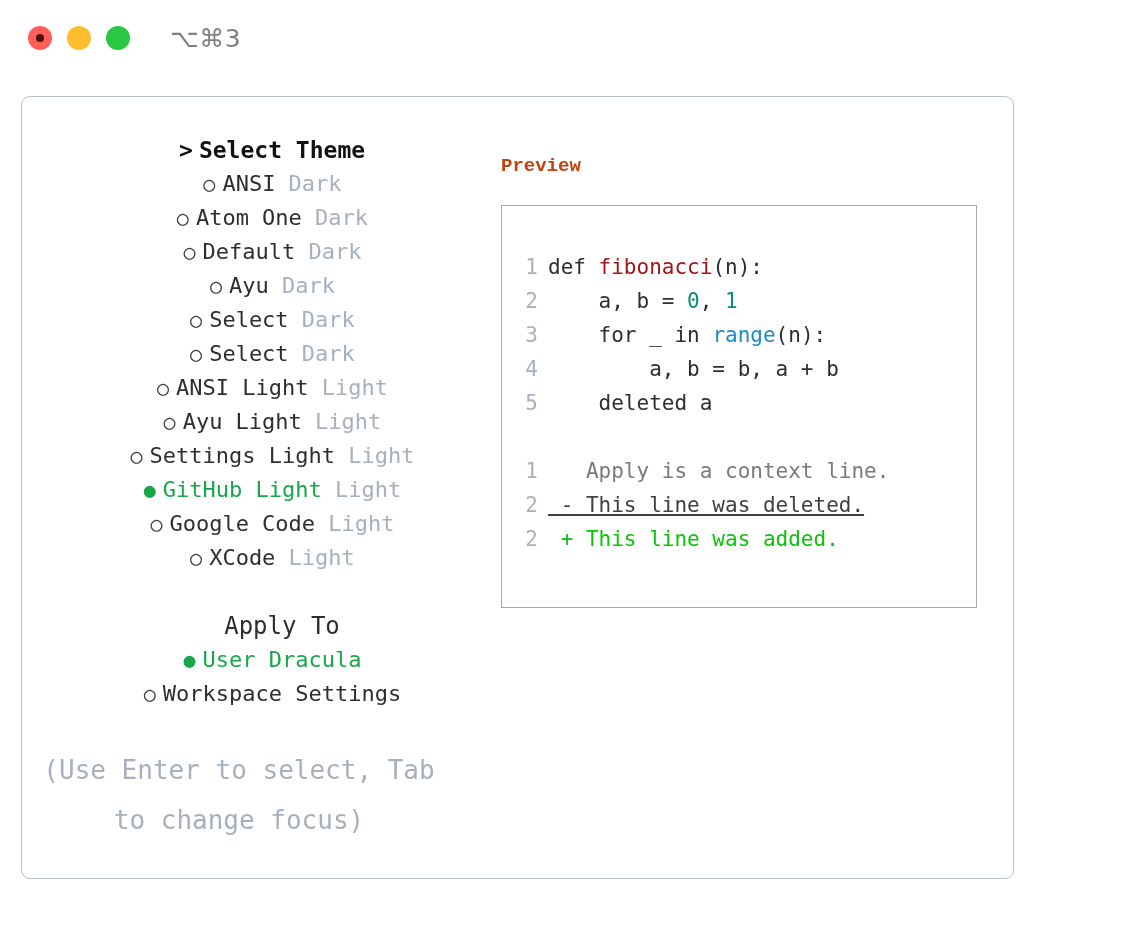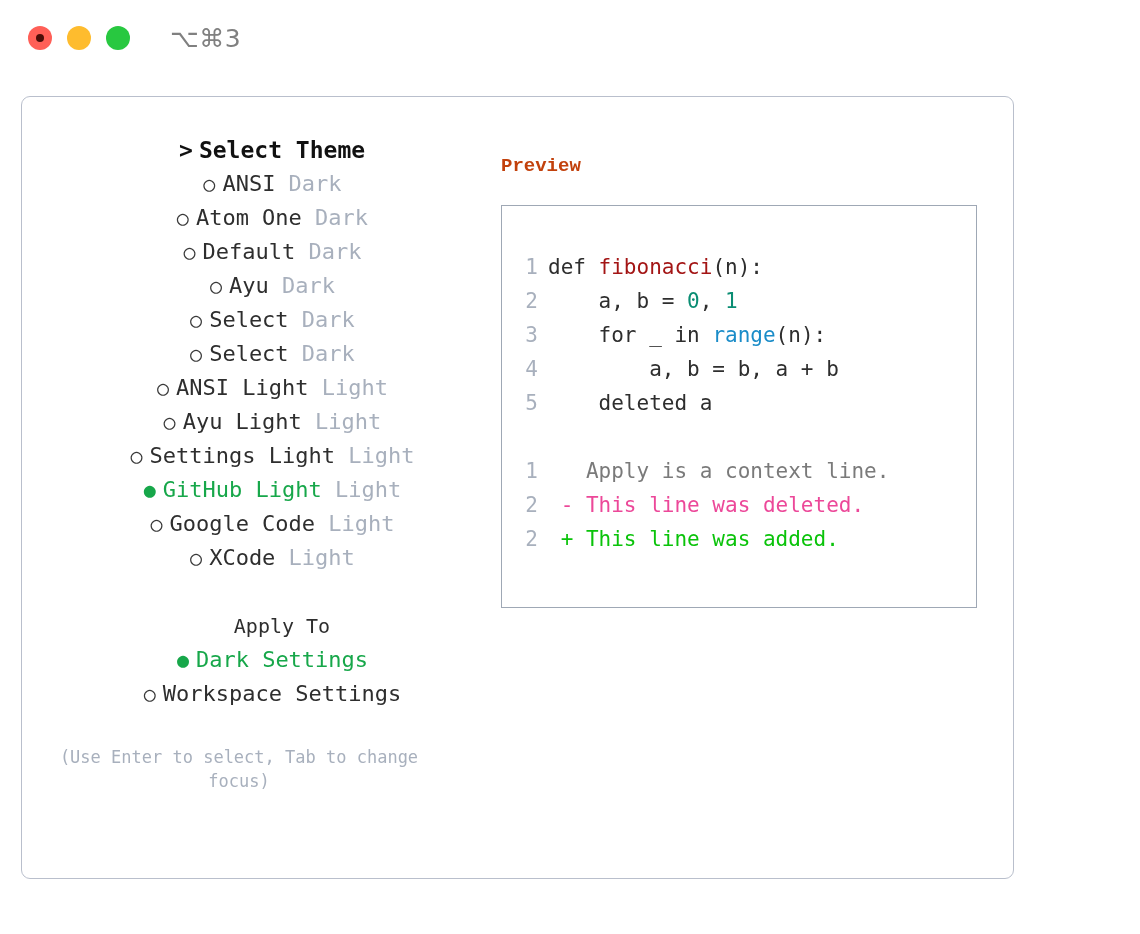--- a/index.html
+++ b/index.html
@@ -118,33 +118,33 @@
     font-size: 20px;
   }
   .marker-empty { color: #3a3a3a; }
   .marker-filled { color: #17a74a; }
   .opt-name.selected { color: #17a74a; }
   .opt-variant {
     color: #a8b0bd;
   }
 
   .sub-header {
-    font-size: 20px;
+    font-size: 24px;
     line-height: 34px;
     color: #2e2e2e;
     white-space: nowrap;
     padding-left: 26px;
   }
 
   .spacer-row { height: 34px; }
 
   .hint {
     margin-top: 34px;
-    font-size: 17px;
-    line-height: 24px;
+    font-size: 26px;
+    line-height: 50px;
     color: #a8b0bd;
     width: 400px;
   }
 
   
   .right-col {
     position: absolute;
     left: 479px;
     top: 52px;
     width: 500px;
@@ -182,21 +182,21 @@
     color: #a8b0bd;
     margin-right: 10px;
   }
 
   .tok-fn   { color: #a31515; }
   .tok-num  { color: #0a8d73; }
   .tok-call { color: #1a8cc8; text-align: center; }
 
   .diff-gap { height: 34px; }
   .diff-context { color: #7a7a7a; }
-  .diff-del { color: #ec4899; }
+  .diff-del { color: #404040; text-decoration: underline; }
   .diff-add { color: #0ac30a; }
 </style>
 </head>
 <body>
 
 <div class="window">
 
   <div class="titlebar">
     <div class="lights">
       <span class="light light-red"></span>
@@ -227,21 +227,21 @@
           <div class="opt-row"><span class="marker marker-filled">●</span><span class="opt-name selected">GitHub Light</span><span class="opt-variant"> Light</span></div>
           <div class="opt-row"><span class="marker marker-empty">○</span><span class="opt-name">Google Code</span><span class="opt-variant"> Light</span></div>
           <div class="opt-row"><span class="marker marker-empty">○</span><span class="opt-name">XCode</span><span class="opt-variant"> Light</span></div>
         </div>
 
       <div class="spacer-row"></div>
 
       <div class="sub-header">Apply To</div>
 
       <div id="apply-list">
-          <div class="opt-row"><span class="marker marker-filled">●</span><span class="opt-name selected">Dark Settings</span></div>
+          <div class="opt-row"><span class="marker marker-filled">●</span><span class="opt-name selected">User Dracula</span></div>
           <div class="opt-row"><span class="marker marker-empty">○</span><span class="opt-name">Workspace Settings</span></div>
         </div>
 
       <div class="hint">(Use Enter to select, Tab to change focus)</div>
     </div>
 
     <div class="right-col">
       <div class="preview-title">Preview</div>
 
       <div class="code-box">

